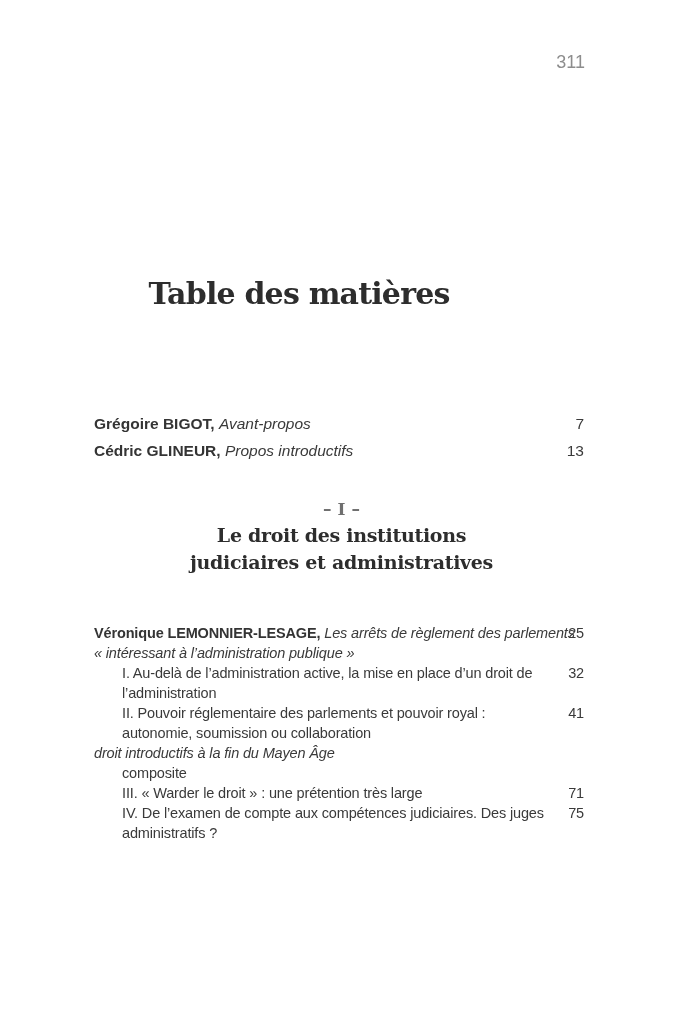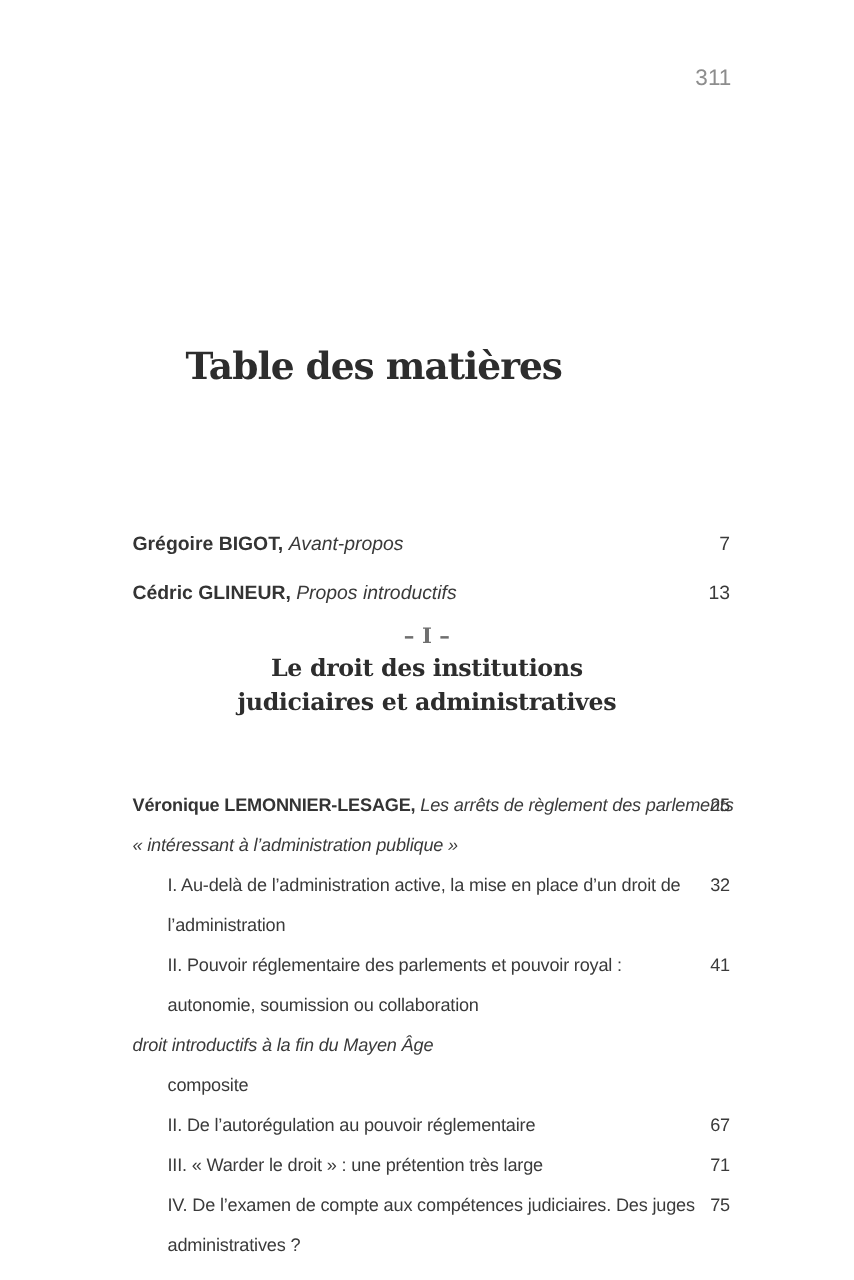--- a/index.html
+++ b/index.html
@@ -29,21 +29,21 @@
     position: absolute; top: 496px; left: 0; width: 683px;
     text-align: center;
     font-family: "DejaVu Serif", serif; font-weight: 700; color: #2d2d2d;
   }
   .section-number { font-size: 17px; line-height: 26px; color: #6f6f6f; }
   .section-title-line { font-size: 19px; line-height: 27px; letter-spacing: -0.3px; }
   .toc-main { position: absolute; top: 623px; left: 94px; width: 490px; }
   .toc-main .toc-row { line-height: 20px; font-size: 14.5px; letter-spacing: -0.15px; }
   .toc-row { position: relative; }
   .toc-row.gap { margin-top: 3px; }
-  .toc-text { margin: 12px; white-space: nowrap; }
+  .toc-text { margin: 0; white-space: nowrap; }
   .toc-row.indent .toc-text { padding-left: 28px; }
   .toc-page {
     position: absolute; right: 0; top: 0;
     text-align: right; font-weight: 400; color: #3a3a3a;
   }
   .seg-b { font-weight: 700; color: #343434; }
   .seg-i { font-style: italic; }
 </style>
 </head>
 <body>
@@ -91,27 +91,23 @@
     <div class="toc-row indent">
       <p class="toc-text"><span>autonomie, soumission ou collaboration</span></p>
     </div>
     <div class="toc-row">
       <p class="toc-text"><span class="seg-i">droit introductifs à la fin du Mayen Âge</span></p>
     </div>
     <div class="toc-row indent">
       <p class="toc-text"><span>composite</span></p>
     </div>
     <div class="toc-row indent">
-      <p class="toc-text"><span>II. De l’autorégulation au pouvoir réglementaire</span></p>
-      <span class="toc-page">67</span>
-    </div>
-    <div class="toc-row indent">
       <p class="toc-text"><span>III. « Warder le droit » : une prétention très large</span></p>
       <span class="toc-page">71</span>
     </div>
     <div class="toc-row indent">
       <p class="toc-text"><span>IV. De l’examen de compte aux compétences judiciaires. Des juges</span></p>
       <span class="toc-page">75</span>
     </div>
     <div class="toc-row indent">
-      <p class="toc-text"><span>administratives ?</span></p>
+      <p class="toc-text"><span>administratifs ?</span></p>
     </div>
   </div>
 
 </body></html>

